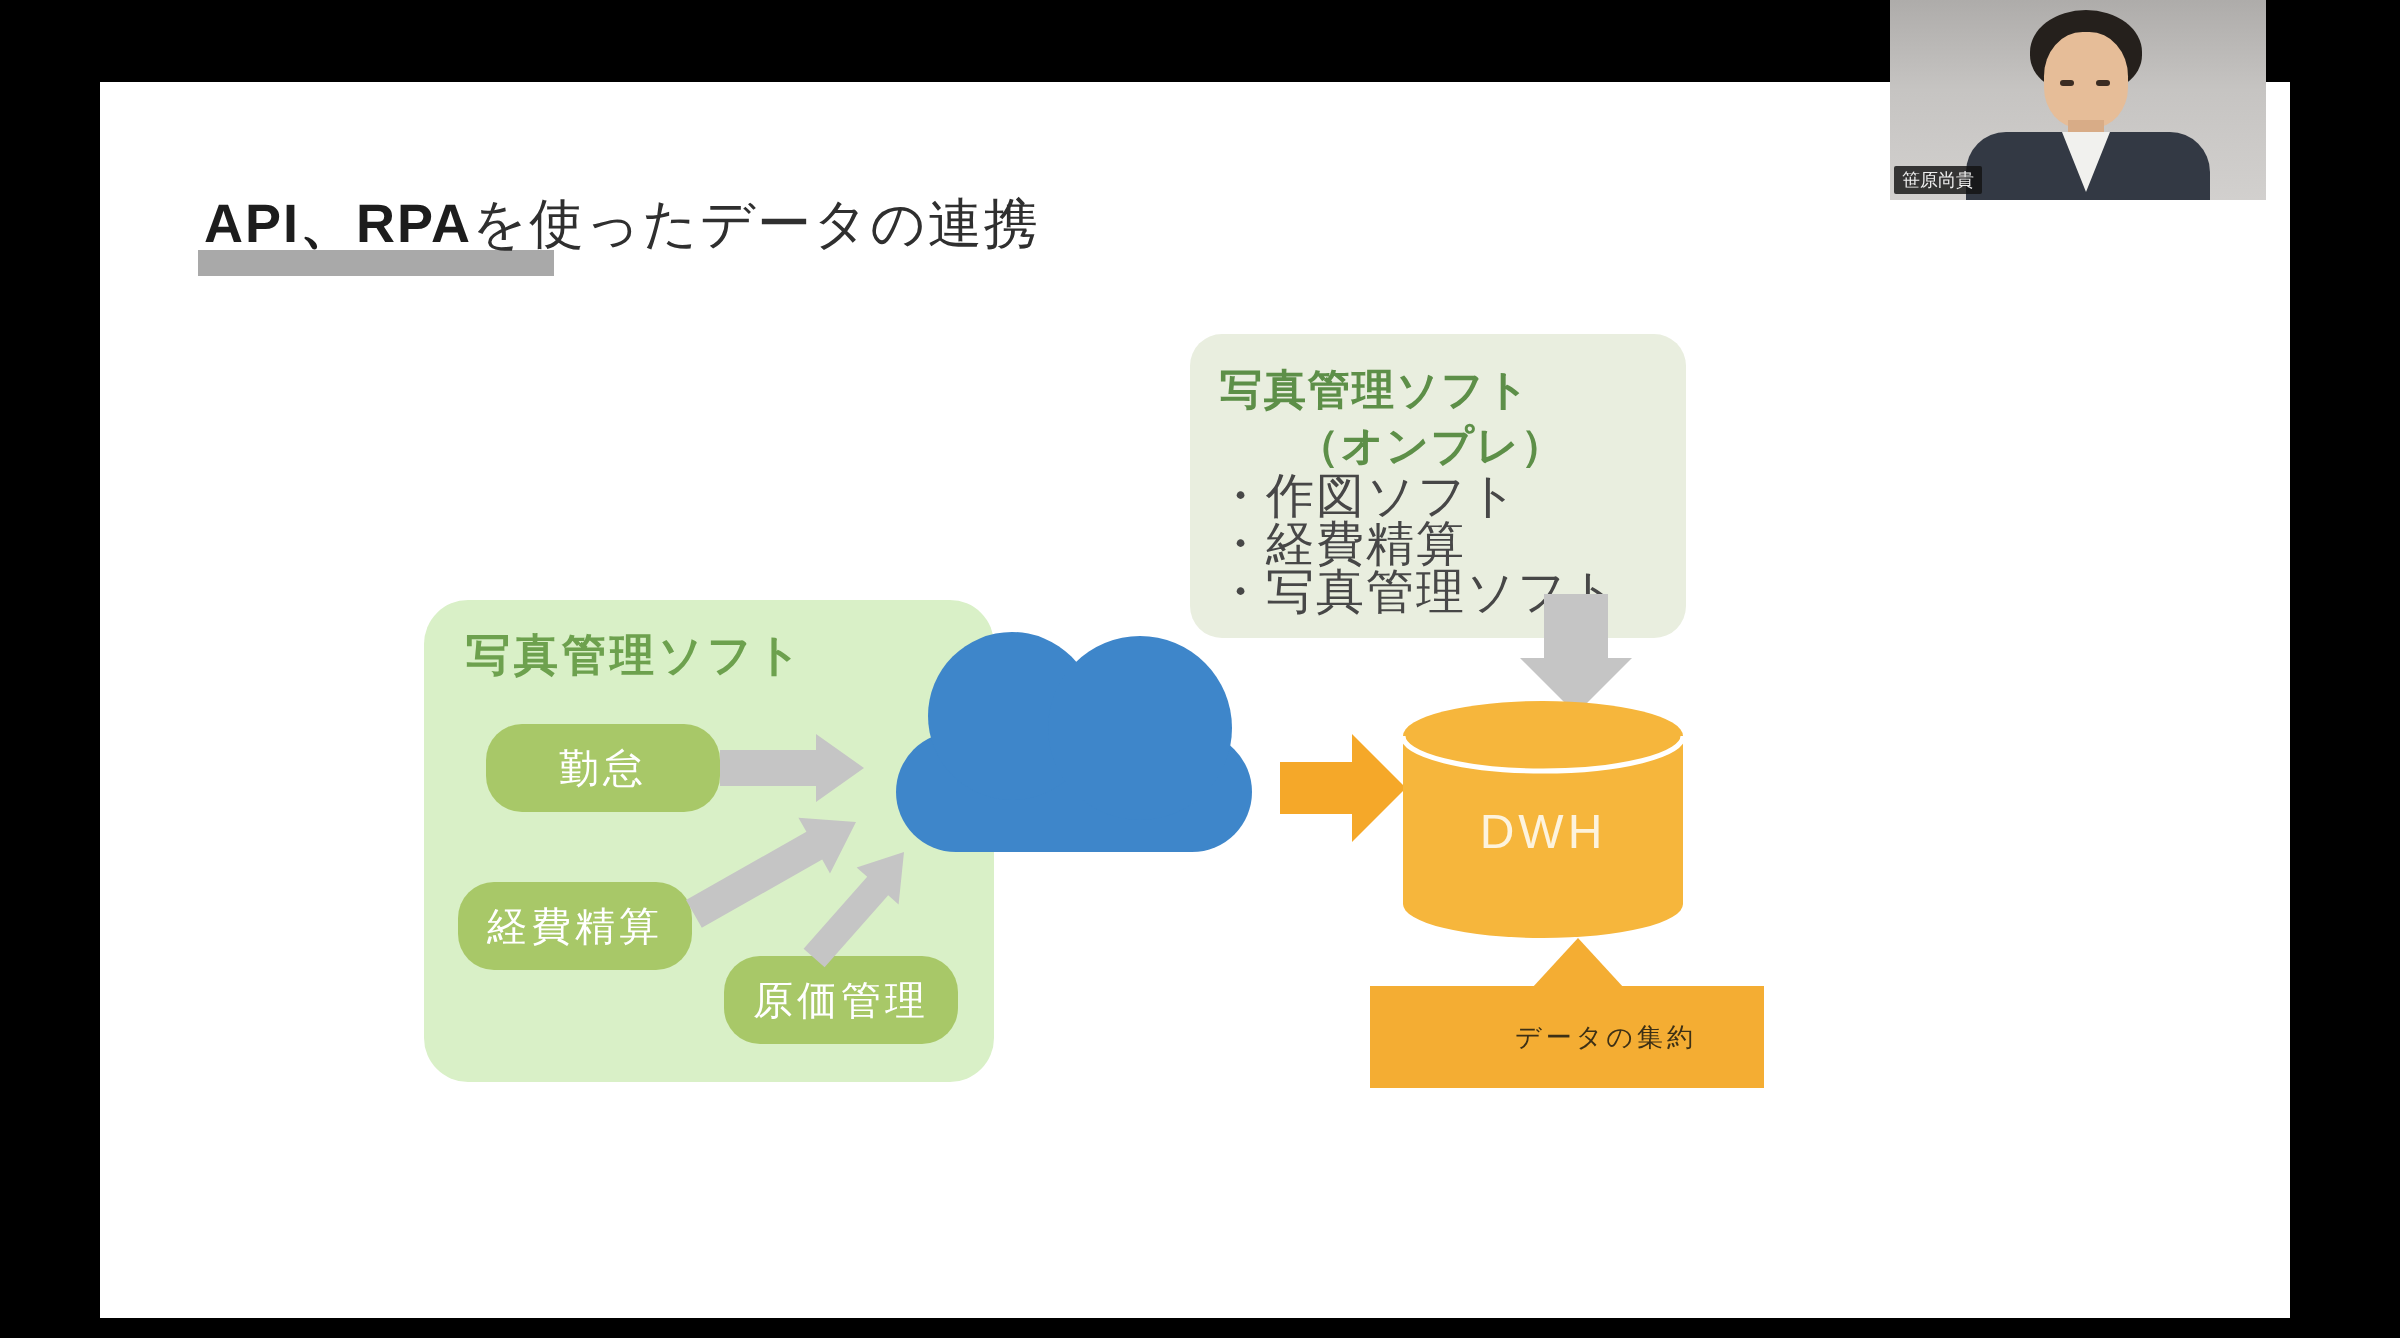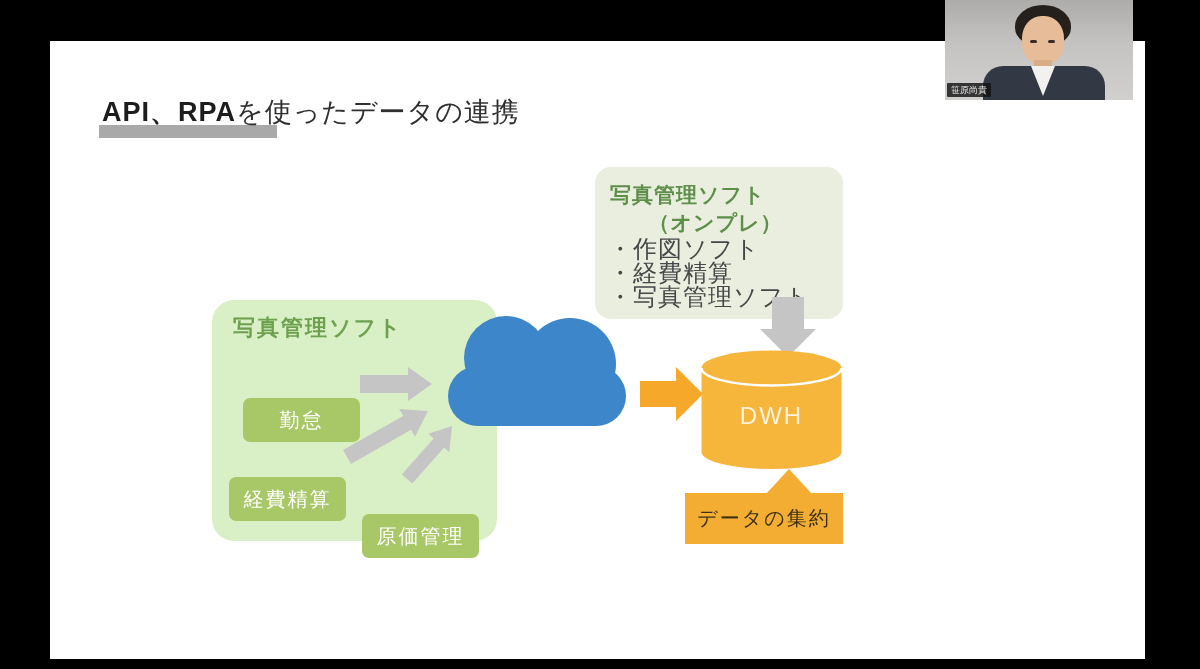--- a/index.html
+++ b/index.html
@@ -10,22 +10,22 @@
   .slide{position:absolute;left:50px;top:41px;width:1095px;height:618px;background:#ffffff;}
 
   
   .title{left:52px;top:53px;font-size:27px;color:#2f2f2f;letter-spacing:1px;white-space:nowrap;z-index:3;}
   .title .hl{font-weight:bold;color:#1d1d1d;}
   .title-bar{left:49px;top:84px;width:178px;height:13px;background:#a9a9a9;z-index:2;}
 
   
   .cloud-box{left:162px;top:259px;width:285px;height:241px;background:#d9f0c7;border-radius:22px;z-index:1;}
   .cloud-box-label{left:183px;top:272px;font-size:22px;font-weight:bold;color:#6da14e;letter-spacing:2px;z-index:2;}
-  .gbtn{width:117px;height:44px;background:#a8c868;border-radius:7px;color:#ffffff;
-        font-size:20px;letter-spacing:2px;display:flex;align-items:center;justify-content:center;z-index:2;margin-top:36px;}
+  .gbtn{width:117px;height:44px;background:#a8c868;border-radius:18px;color:#ffffff;
+        font-size:20px;letter-spacing:2px;display:flex;align-items:center;justify-content:center;z-index:2;}
   .btn-kintai{left:193px;top:321px;}
   .btn-keihi{left:179px;top:400px;}
   .btn-genka{left:312px;top:437px;}
 
   
   .onprem-box{left:545px;top:126px;width:248px;height:152px;background:#e9eedf;border-radius:16px;z-index:1;}
   .onprem-title{left:560px;top:140px;width:215px;font-size:21px;font-weight:bold;color:#5d8f48;letter-spacing:1px;z-index:2;}
   .onprem-sub{text-align:center;padding-right:4px;}
   .onprem-items{left:558px;top:196px;font-size:24px;color:#474747;line-height:24px;letter-spacing:1px;z-index:2;}
 
@@ -34,21 +34,21 @@
 
   
   .cloud-shape{left:388px;top:259px;z-index:4;}
 
   
   .dwh{left:650px;top:307px;z-index:5;}
   .dwh text{fill:#fdf3dd;font-size:24px;letter-spacing:2px;font-family:"Liberation Sans",sans-serif;}
 
   
   .callout{left:635px;top:452px;width:158px;height:51px;background:#f4ad33;display:flex;
-           align-items:center;justify-content:center;font-size:20px;color:#3d3015;letter-spacing:2px;z-index:5;}
+           align-items:center;justify-content:center;font-size:13px;color:#3d3015;letter-spacing:2px;z-index:5;padding-left:39px;}
   .callout-tip{left:716px;top:428px;width:0;height:0;border-left:23px solid transparent;
                border-right:23px solid transparent;border-bottom:25px solid #f4ad33;z-index:5;}
 
   
   .webcam{position:absolute;left:945px;top:0;width:188px;height:100px;overflow:hidden;z-index:10;
           background:linear-gradient(180deg,#aeacaa 0%,#c6c4c2 45%,#d2d0ce 100%);}
   .wc-hair{position:absolute;left:70px;top:5px;width:56px;height:42px;background:#25201c;border-radius:50% 50% 46% 46%;}
   .wc-face{position:absolute;left:77px;top:16px;width:42px;height:48px;background:#e6bd98;border-radius:46% 46% 42% 42%;}
   .wc-eye{position:absolute;width:7px;height:3px;background:#3a2c22;border-radius:2px;top:24px;}
   .wc-neck{position:absolute;left:89px;top:60px;width:18px;height:12px;background:#d8ac87;}

